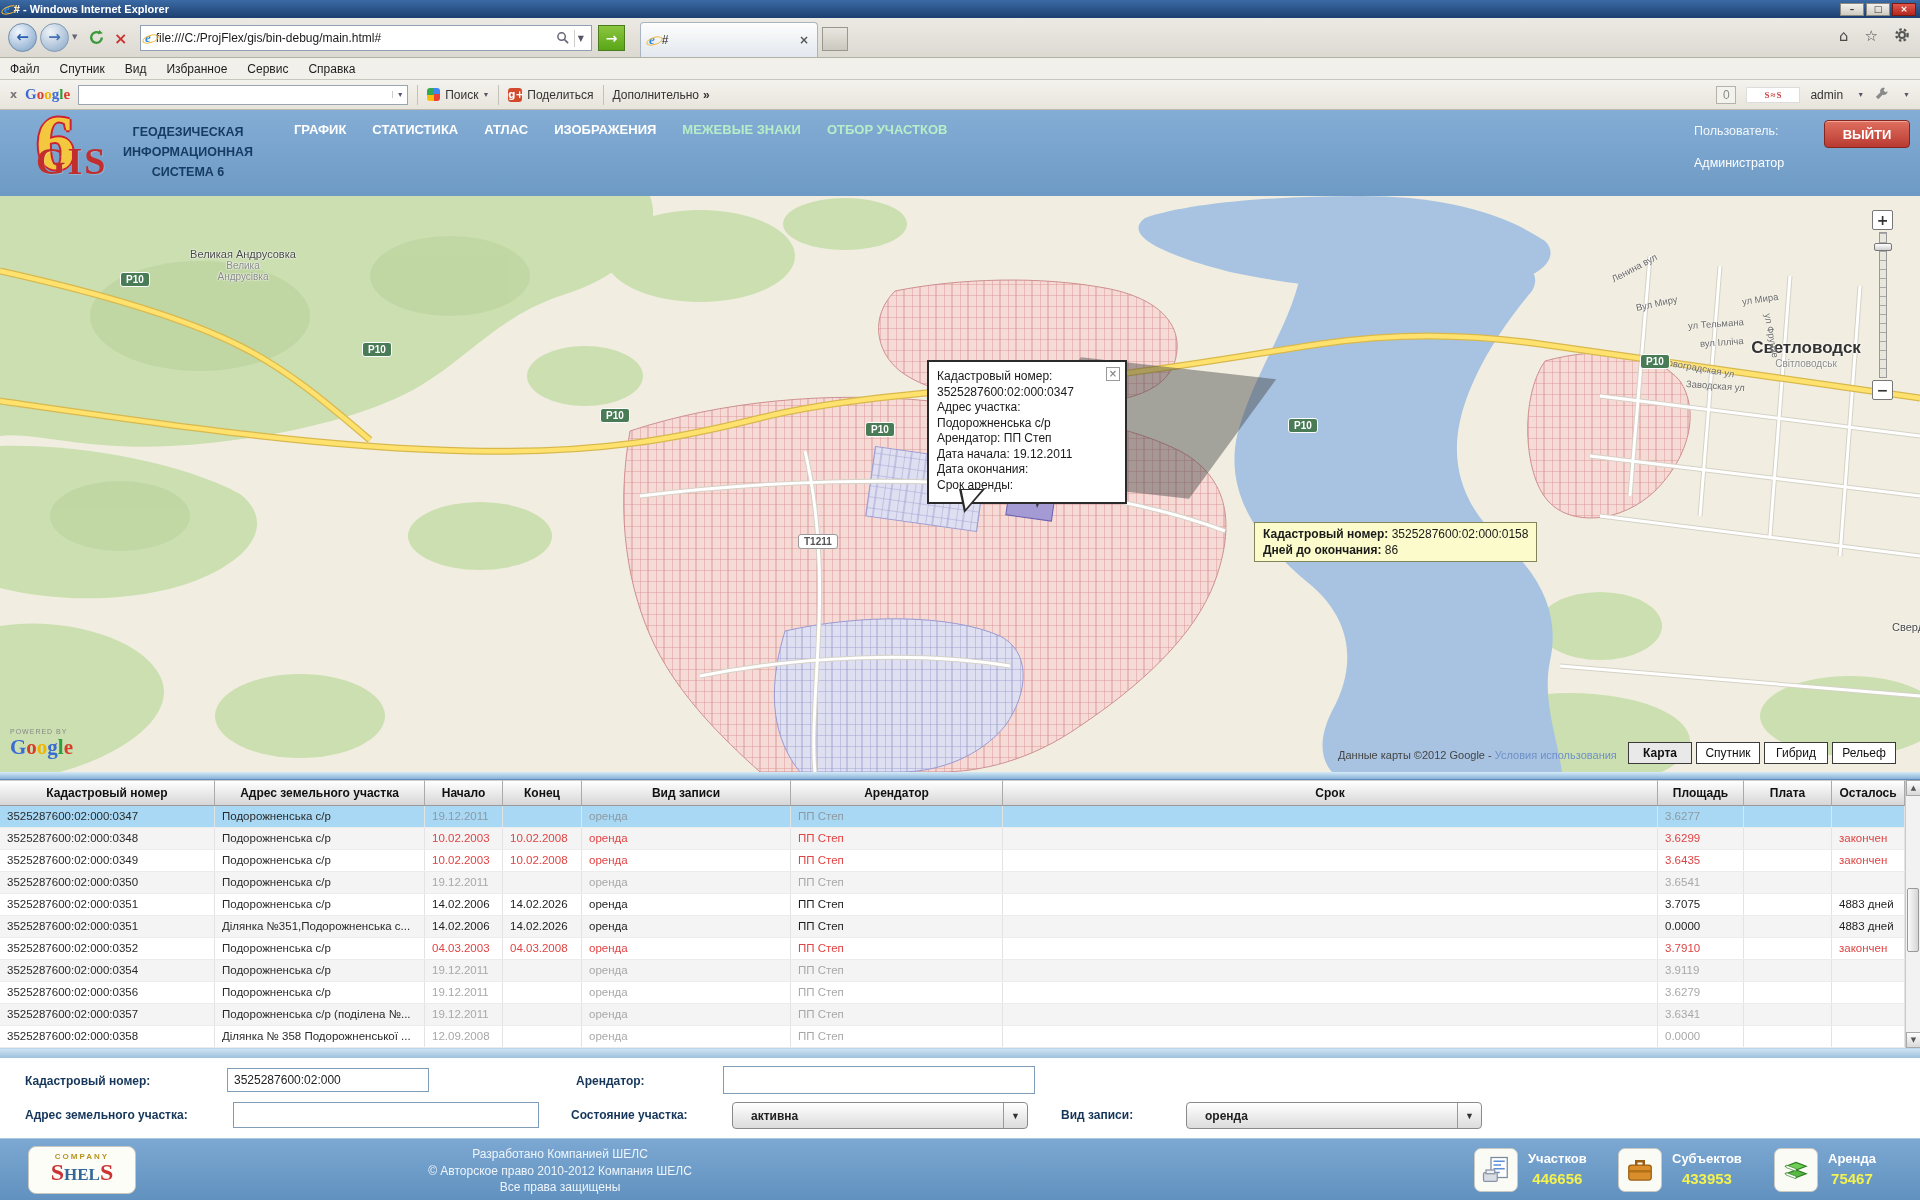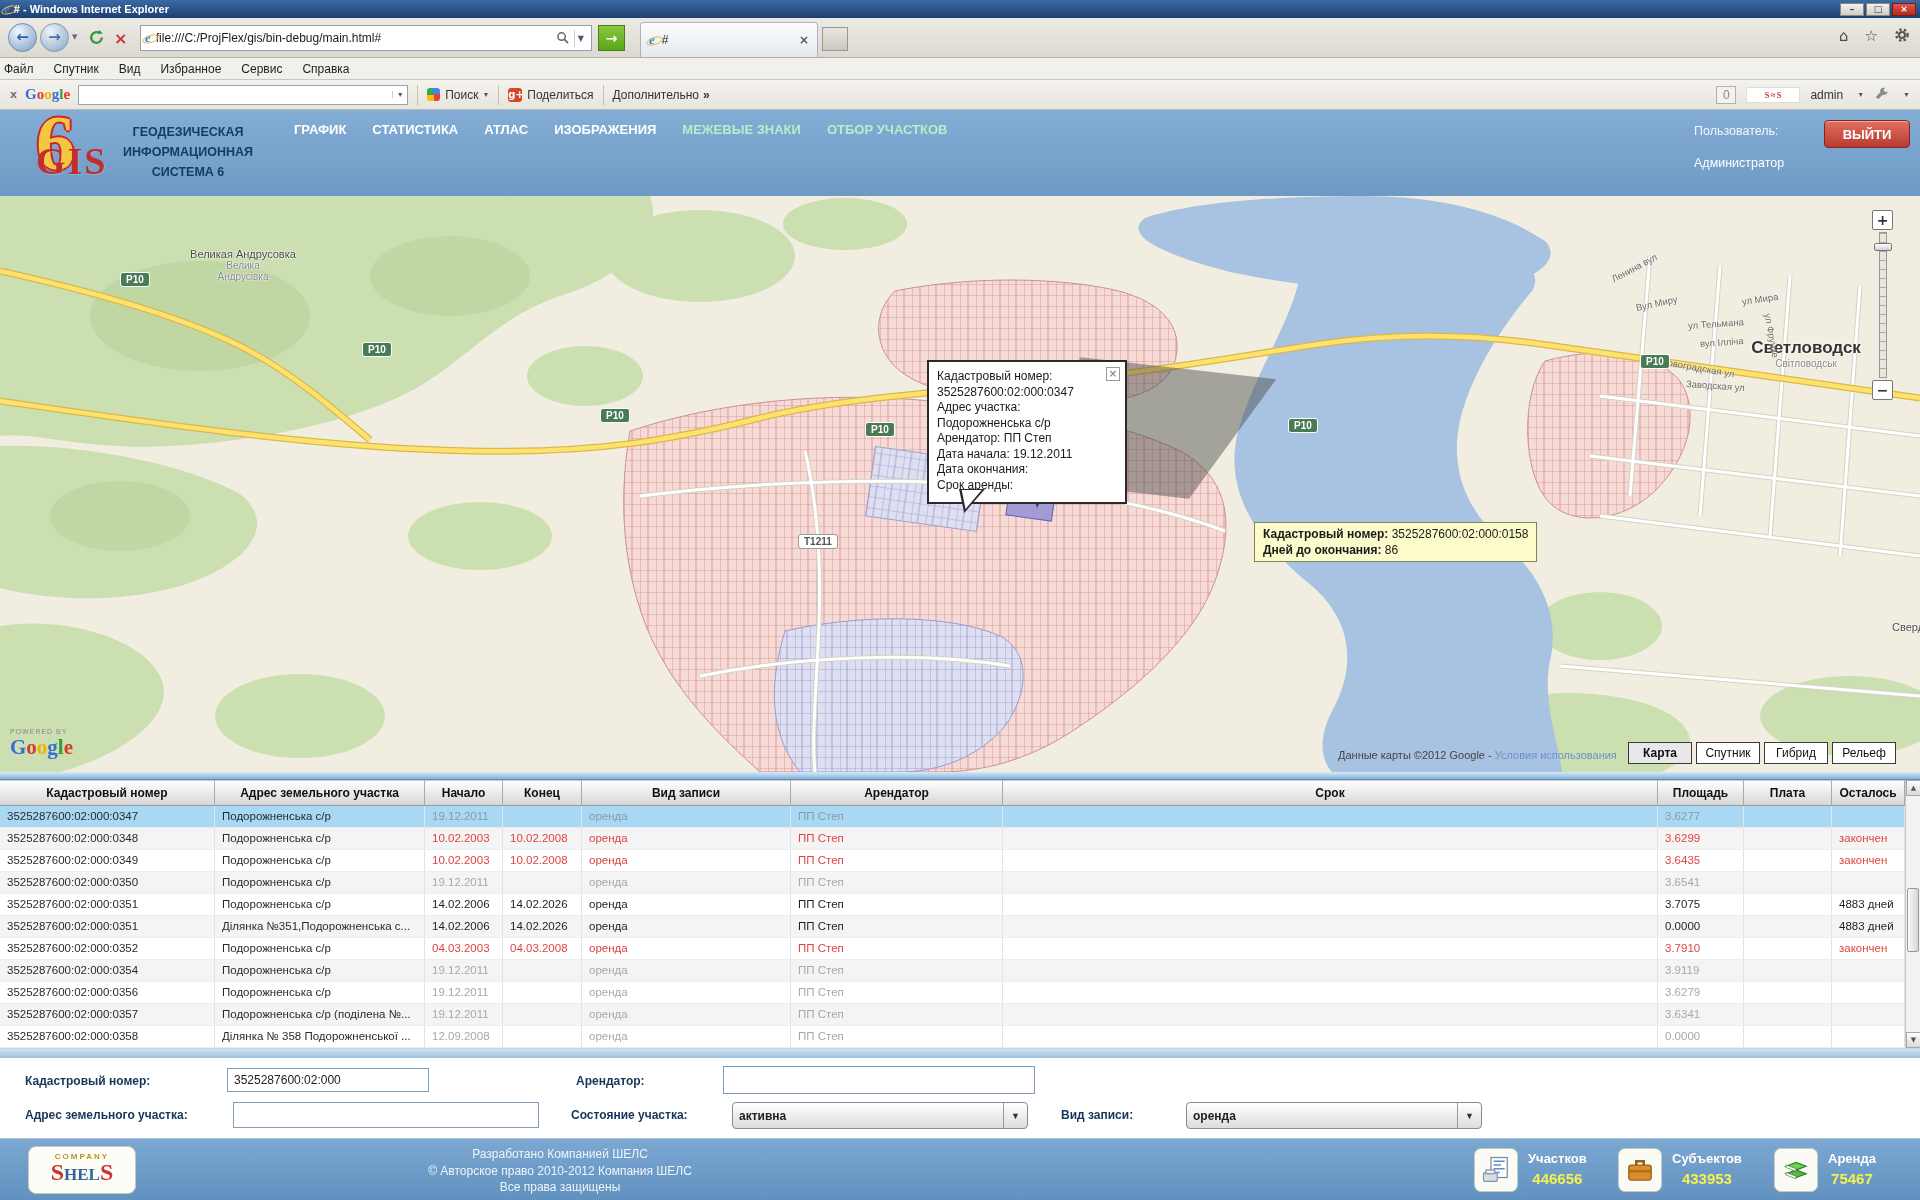--- a/index.html
+++ b/index.html
@@ -36,21 +36,21 @@
     text-align:center; line-height:24px; }
   .tab{ position:absolute; left:640px; top:4px; width:178px; height:35px; border:1px solid #a9b4c2; border-bottom:0;
     border-radius:4px 4px 0 0; background:linear-gradient(#fdfdfc,#e3e8ef); display:flex; align-items:center;
     padding:0 8px; gap:7px; font:12px "Liberation Sans",sans-serif; color:#222; }
   .tab .tclose{ margin-left:auto; color:#555; font:bold 12px "DejaVu Sans",sans-serif; }
   .newtab{ position:absolute; left:822px; top:9px; width:26px; height:24px; background:linear-gradient(#e8e6df,#cbc8bf);
     border:1px solid #9a978e; }
   .chrome-right{ position:absolute; right:10px; top:9px; display:flex; gap:16px; color:#4a4a4a; font-size:15px; }
 
   .menubar{ height:22px; background:#f2f0ea; border-bottom:1px solid #c9c6bd; display:flex; align-items:center;
-    padding-left:4px; gap:20px; font:12px "Liberation Sans",sans-serif; color:#1e1e1e; }
+    padding-left:10px; gap:20px; font:12px "Liberation Sans",sans-serif; color:#1e1e1e; }
 
   .gbar{ height:30px; background:linear-gradient(#f5f3ee,#e7e4dc); border-bottom:1px solid #bcb9b0;
     display:flex; align-items:center; padding:0 10px; font:12px "Liberation Sans",sans-serif; color:#333; }
   .gbar .xclose{ color:#777; font:bold 11px "DejaVu Sans",sans-serif; margin-right:8px; }
   .glogo{ font:bold 15px "Liberation Serif",serif; margin-right:8px; letter-spacing:0; }
   .gsearch{ width:330px; height:20px; background:#fff; border:1px solid #9aa5b1; display:flex; align-items:center; }
   .gsearch input{ flex:1; border:0; outline:0; height:16px; font:12px "Liberation Sans",sans-serif; }
   .gsearch .gs-drop{ width:15px; text-align:center; font-size:7px; color:#557; border-left:1px solid #ccc; }
   .gsep{ width:1px; height:20px; background:#c4c1b8; margin:0 9px; }
   .gball{ display:inline-block; width:13px; height:13px; border-radius:3px; position:relative; margin-right:5px;
@@ -153,21 +153,21 @@
   .varrow.down{ position:absolute; bottom:0; }
   .vthumb{ position:absolute; top:108px; left:1px; width:12px; height:64px; background:linear-gradient(90deg,#fafafa,#d5d5d5);
     border:1px solid #9a9a9a; border-radius:2px; }
 
   
   .filterbar{ height:80px; position:relative; background:#fff; }
   .flabel{ position:absolute; font:bold 12px "Liberation Sans",sans-serif; color:#15365a; }
   .finput{ position:absolute; height:24px; border:1px solid #7f9db9; background:#fff; padding:0 6px;
     font:12px "Liberation Sans",sans-serif; color:#222; }
   .fselect{ position:absolute; height:27px; border:1px solid #8a8a8a; border-radius:4px;
-    background:linear-gradient(#ffffff,#dcdcdc); display:flex; align-items:center; padding-left:6px;
+    background:linear-gradient(#ffffff,#dcdcdc); display:flex; align-items:center; padding-left:18px;
     font:bold 12px "Liberation Sans",sans-serif; color:#222; }
   .fselect .selarrow{ margin-left:auto; width:24px; height:100%; border-left:1px solid #9a9a9a;
     display:flex; align-items:center; justify-content:center; font-size:9px; color:#333; }
 
   
   .footer{ height:62px; background:linear-gradient(#7ca8d2,#6191bf); position:relative; border-top:1px solid #a9c8e2; }
   .shels{ position:absolute; left:28px; top:7px; width:108px; height:48px; background:#fdfdf8; border-radius:8px;
     border:1px solid #c8c8c0; text-align:center; }
   .shels .ctop{ font:bold 8px "Liberation Sans",sans-serif; color:#b8941e; letter-spacing:2px; margin-top:5px; }
   .shels .word{ font:bold 20px "Liberation Serif",serif; line-height:22px; }

